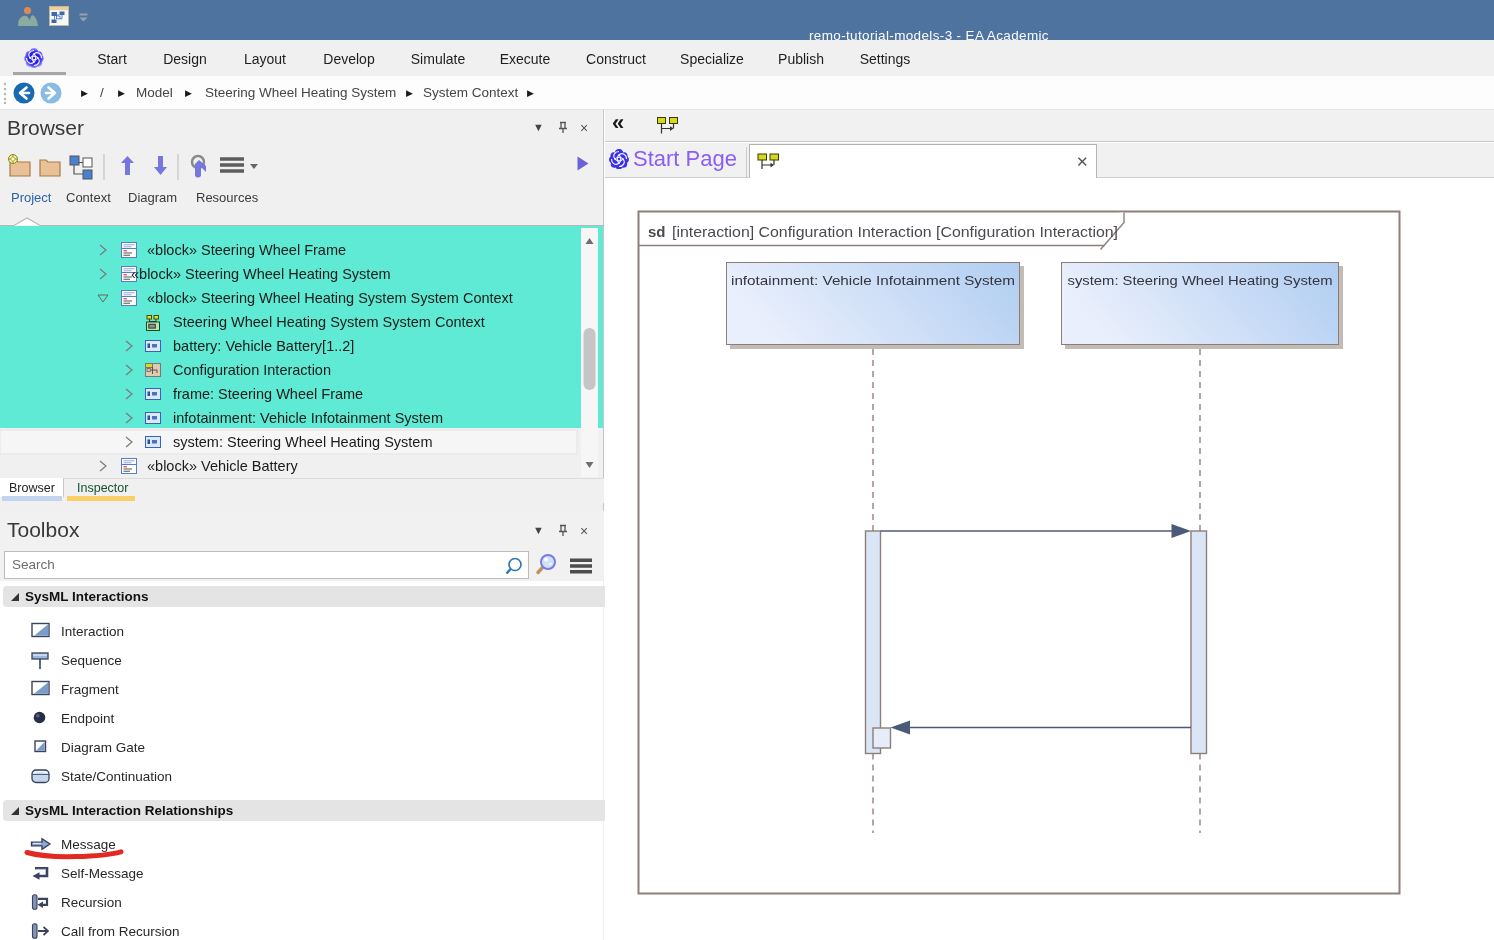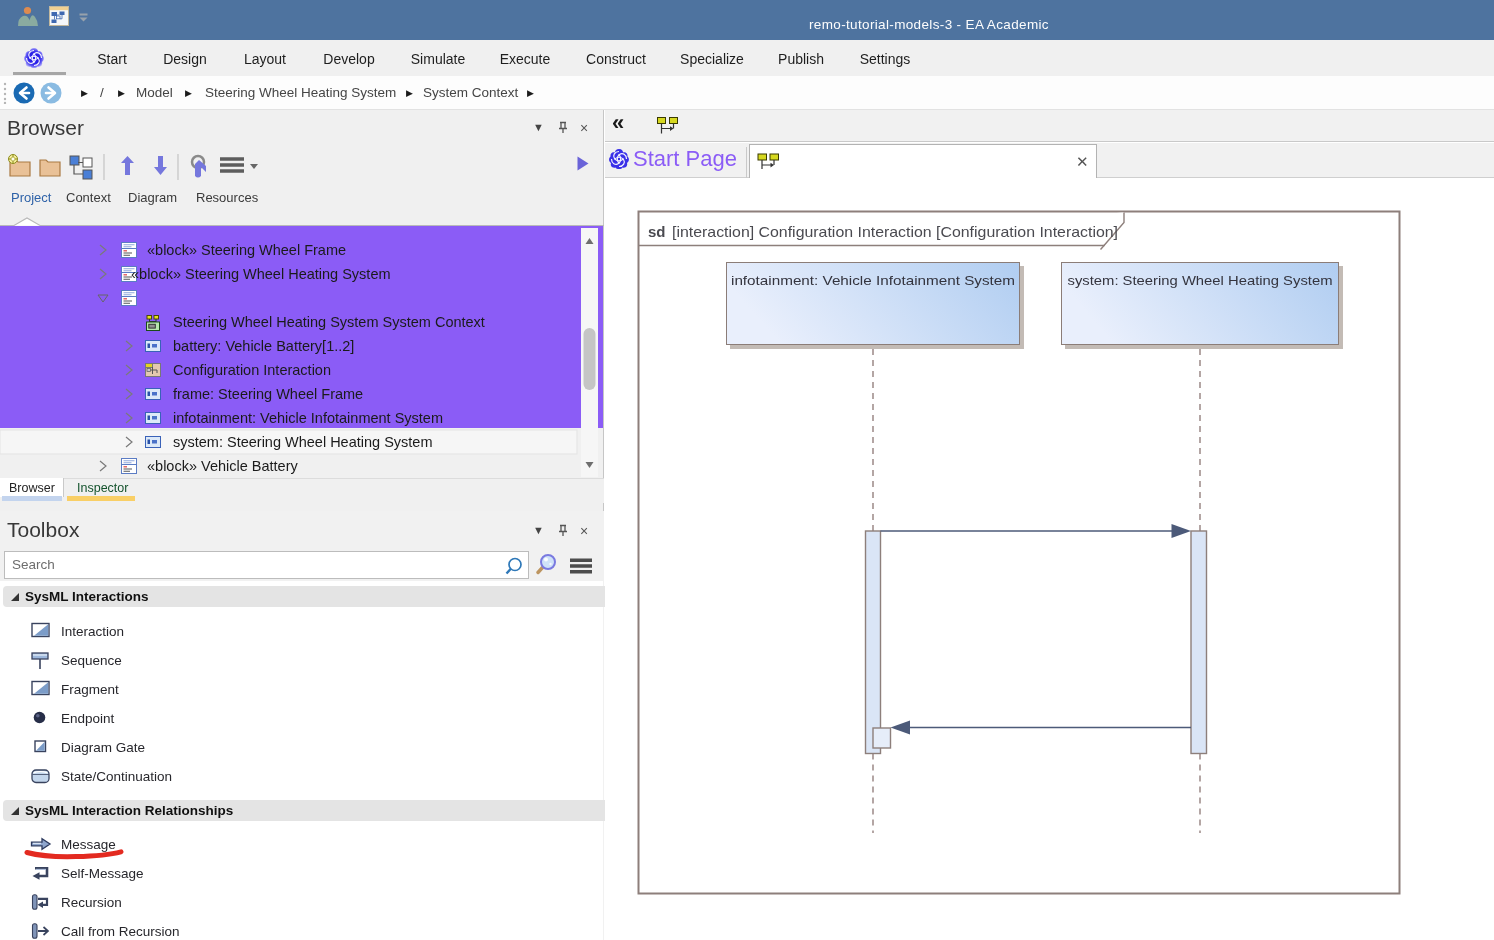--- a/index.html
+++ b/index.html
@@ -1,28 +1,28 @@
 <!DOCTYPE html>
 <html><head><meta charset="utf-8">
 <style>
 *{margin:0;padding:0;box-sizing:border-box}
 html,body{width:1494px;height:940px;overflow:hidden;font-family:"Liberation Sans",sans-serif;background:#fff}
 .abs{position:absolute}
 #titlebar{position:absolute;left:0;top:0;width:1494px;height:40px;background:#4e739f}
-#title{position:absolute;left:809px;top:17px;color:#fdfdfd;font-size:13.5px;letter-spacing:0.35px}
+#title{position:absolute;left:809px;top:28px;color:#fdfdfd;font-size:13.5px;letter-spacing:0.35px}
 #ribbon{position:absolute;left:0;top:40px;width:1494px;height:36px;background:#f0f0f0}
 .menu{position:absolute;top:11px;font-size:14px;color:#1e1e1e;transform:translateX(-50%);white-space:nowrap}
 #logobar{position:absolute;left:13px;top:72px;width:53px;height:3px;background:#a6a6a6}
 #crumbs{position:absolute;left:0;top:76px;width:1494px;height:34px;background:#fdfdfd;border-bottom:1px solid #e2e2e2}
 .crumbtx{position:absolute;top:9px;font-size:13.5px;color:#454545;white-space:nowrap}
 .csep{position:absolute;top:12px;font-size:9px;color:#1b1b1b}
 #leftcol{position:absolute;left:0;top:110px;width:604px;height:830px;background:#f0f0f0;border-right:1px solid #c6c6c6}
 .ptitle{position:absolute;left:7px;font-size:21px;color:#383838}
 .wicons{position:absolute;font-size:13px;color:#555}
-#tree{position:absolute;left:0;top:226px;width:603px;height:202px;background:#8b5cf6}
+#tree{position:absolute;left:0;top:226px;width:603px;height:202px;background:#5eead4}
 .ttext{position:absolute;font-size:14.5px;color:#1b1b1b;white-space:nowrap}
 #btabs{position:absolute;left:0;top:478px;width:604px;height:25px;background:#f0f0f0;border-top:1px solid #dcdcdc}
 #toolbox{position:absolute;left:0;top:511px;width:604px;height:429px;background:#f1f1f1}
 .titem{position:absolute;left:61px;font-size:13.5px;color:#27272c;white-space:nowrap;transform:translateY(-50%)}
 .tbar{position:absolute;left:3px;width:700px;height:21px;background:#e4e4e4;border-radius:4px;font-weight:bold;font-size:13.5px;color:#111}
 #main{position:absolute;left:605px;top:110px;width:889px;height:830px;background:#fff}
 #strip{position:absolute;left:0;top:0;width:889px;height:32px;background:#f1f1f1;border-bottom:1px solid #c9c9c9}
 #tabrow{position:absolute;left:0;top:33px;width:889px;height:35px;background:#f1f1f1;border-bottom:1px solid #cfcfcf}
 #atab{position:absolute;left:144px;top:1px;width:348px;height:35px;background:#fff;border:1px solid #b3b3b3;border-bottom:none}
 #canvas{position:absolute;left:0;top:68px;width:889px;height:762px;background:#fff}
@@ -197,20 +197,21 @@
 <use href="#diag" x="146" y="89"></use>
 <use href="#part" x="145" y="112"></use>
 <use href="#inter" x="145" y="136"></use>
 <use href="#part" x="145" y="160"></use>
 <use href="#part" x="145" y="184"></use>
 <use href="#part" x="145" y="208"></use>
 <use href="#blk" x="121" y="232"></use>
 </svg>
 <div class="ttext" style="left:147px;top:15.5px">«block» Steering Wheel Frame</div>
 <div class="ttext" style="left:131px;top:39.5px">«block» Steering Wheel Heating System</div>
+<div class="ttext" style="left:147px;top:63.5px">«block» Steering Wheel Heating System System Context</div>
 <div class="ttext" style="left:173px;top:87.5px">Steering Wheel Heating System System Context</div>
 <div class="ttext" style="left:173px;top:111.5px">battery: Vehicle Battery[1..2]</div>
 <div class="ttext" style="left:173px;top:135.5px">Configuration Interaction</div>
 <div class="ttext" style="left:173px;top:159.5px">frame: Steering Wheel Frame</div>
 <div class="ttext" style="left:173px;top:183.5px">infotainment: Vehicle Infotainment System</div>
 <div class="ttext" style="left:173px;top:207.5px">system: Steering Wheel Heating System</div>
 <div class="ttext" style="left:147px;top:231.5px">«block» Vehicle Battery</div>
 <div class="abs" style="left:581px;top:2px;width:17px;height:249px;background:#f6f6f6">
 <svg width="17" height="249">
         <path d="M4.5 16 L8.5 10 L12.5 16 Z" fill="#6e6e6e"></path>

